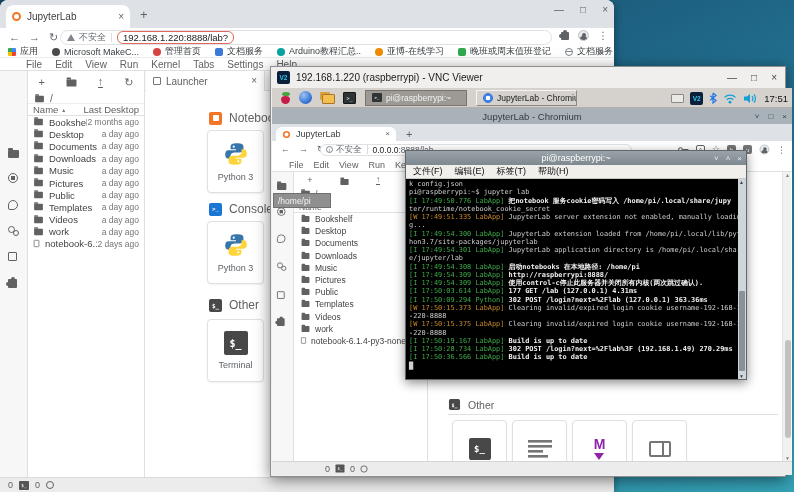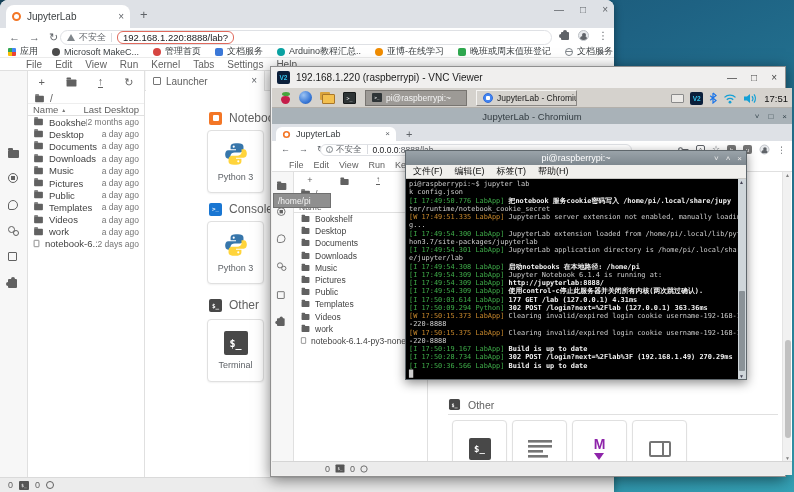--- a/index.html
+++ b/index.html
@@ -646,33 +646,32 @@
             <span>×</span>
           </span>
         </div>
         <div class="term-menu">
             <span class="mi">文件(F)</span>
             <span class="mi">编辑(E)</span>
             <span class="mi">标签(T)</span>
             <span class="mi">帮助(H)</span>
           </div>
         <div class="term-body" id="tlines">
+            <div class="tl"><span class="n">k config.json</span></div>
             <div class="tl"><span class="n">pi@raspberrypi:~$ jupyter lab</span></div>
-            <div class="tl"><span class="n">k config.json</span></div>
             <div class="tl"><span class="g">[I 17:49:50.776 LabApp] </span><span class="b">把notebook 服务cookie密码写入 /home/pi/.local/share/jupy</span></div>
             <div class="tl"><span class="n">ter/runtime/notebook_cookie_secret</span></div>
             <div class="tl"><span class="w">[W 17:49:51.335 LabApp] </span><span class="n">JupyterLab server extension not enabled, manually loadin</span></div>
             <div class="tl"><span class="n">g...</span></div>
             <div class="tl"><span class="g">[I 17:49:54.300 LabApp] </span><span class="n">JupyterLab extension loaded from /home/pi/.local/lib/pyt</span></div>
             <div class="tl"><span class="n">hon3.7/site-packages/jupyterlab</span></div>
             <div class="tl"><span class="g">[I 17:49:54.301 LabApp] </span><span class="n">JupyterLab application directory is /home/pi/.local/shar</span></div>
             <div class="tl"><span class="n">e/jupyter/lab</span></div>
             <div class="tl"><span class="g">[I 17:49:54.308 LabApp] </span><span class="b">启动notebooks 在本地路径: /home/pi</span></div>
-            <div class="tl"><span class="g">[I 17:49:54.309 LabApp] </span><span class="n">Jupyter Notebook 6.1.4 is running at:</span></div>
-            <div class="tl"><span class="g">[I 17:49:54.309 LabApp] </span><span class="b">http://jupyterlab:8888/</span></div>
+            <div class="tl"><span class="g">[I 17:49:54.309 LabApp] </span><span class="b">http://raspberrypi:8888/</span></div>
             <div class="tl"><span class="g">[I 17:49:54.309 LabApp] </span><span class="b">使用control-c停止此服务器并关闭所有内核(两次跳过确认).</span></div>
             <div class="tl"><span class="g">[I 17:50:03.614 LabApp] </span><span class="b">177 GET /lab (127.0.0.1) 4.31ms</span></div>
             <div class="tl"><span class="g">[I 17:50:09.294 Python] </span><span class="b">302 POST /login?next=%2Flab (127.0.0.1) 363.36ms</span></div>
             <div class="tl"><span class="w">[W 17:50:15.373 LabApp] </span><span class="n">Clearing invalid/expired login cookie username-192-168-1</span></div>
             <div class="tl"><span class="n">-220-8888</span></div>
             <div class="tl"><span class="w">[W 17:50:15.375 LabApp] </span><span class="n">Clearing invalid/expired login cookie username-192-168-1</span></div>
             <div class="tl"><span class="n">-220-8888</span></div>
             <div class="tl"><span class="g">[I 17:50:19.167 LabApp] </span><span class="b">Build is up to date</span></div>
             <div class="tl"><span class="g">[I 17:50:28.734 LabApp] </span><span class="b">302 POST /login?next=%2Flab%3F (192.168.1.49) 270.29ms</span></div>
             <div class="tl"><span class="g">[I 17:50:36.566 LabApp] </span><span class="b">Build is up to date</span></div>

